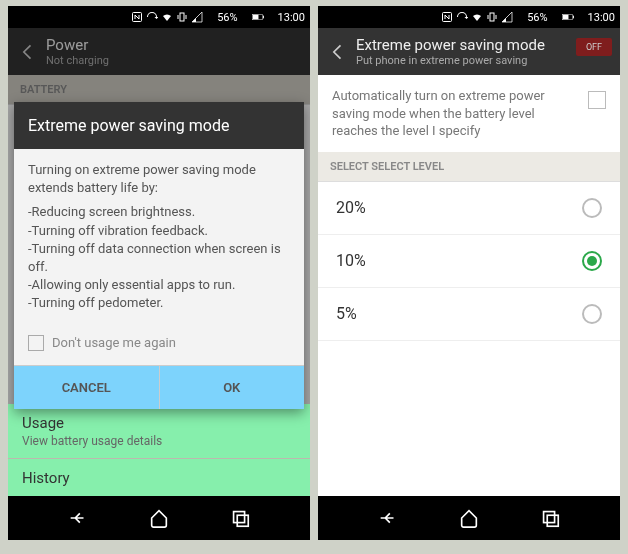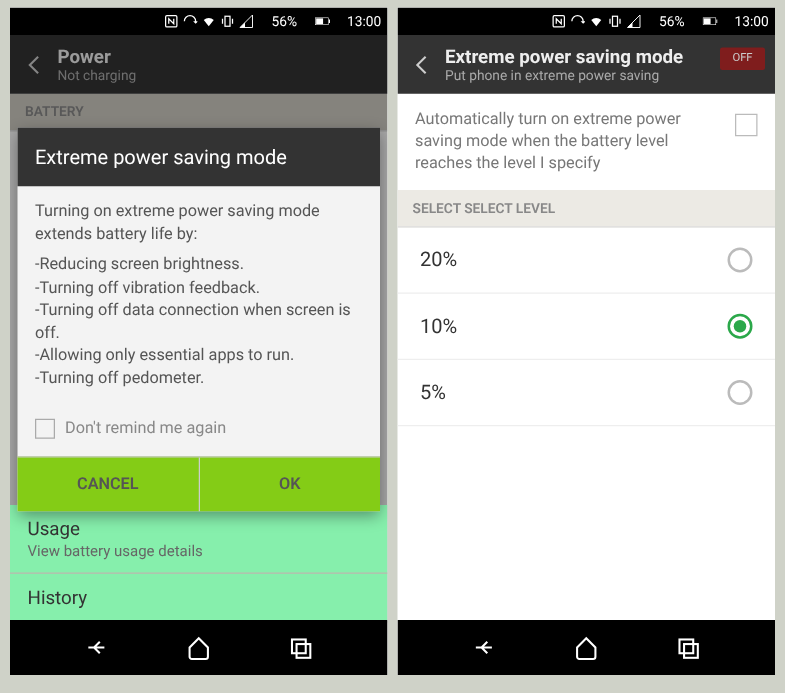--- a/index.html
+++ b/index.html
@@ -7,21 +7,21 @@
 .canvas{position:relative;width:628px;height:554px;background:#cfd2c8}
 .phone{position:absolute;width:302px;height:534px;background:#fff;top:6px;overflow:hidden}
 #phone-left{left:8px}
 #phone-right{left:318px}
 .status-bar{height:22px;background:#000;color:#fff;display:flex;align-items:center;justify-content:flex-end;gap:14px;padding:0 5px;font-size:11px}
 .sb-icons{display:flex;gap:3px;align-items:center}
 .sb-icon{width:12px;height:12px;fill:#fff}
 .header{background:#333;color:#fff;display:flex;align-items:center;padding:8px 10px;position:relative}
 .chevron{width:20px;height:20px;stroke:#ccc;stroke-width:2;fill:none}
 .hdr-txt{flex:1;margin-left:8px}
-.hdr-title{font-size:15px;font-weight:700;color:#eee}
+.hdr-title{font-size:15px;font-weight:400;color:#eee}
 .hdr-sub{font-size:11px;color:#aaa}
 .toggle-off{position:absolute;right:8px;top:10px;width:36px;height:18px;background:#7f1d1d;color:#ccc;font-size:9px;display:flex;align-items:center;justify-content:center;border-radius:2px}
 .section-hdr{background:#eceae4;color:#888;font-size:11px;font-weight:600;padding:8px 12px;border-bottom:1px solid #ddd}
 .dim-bg{background:#ccc9c0}
 .usage-item{padding:10px 14px;border-bottom:1px solid #bcb8ae}
 .usage-title{font-size:15px;color:#333}
 .usage-sub{font-size:12px;color:#666;margin-top:2px}
 .nav-bar{position:absolute;bottom:0;left:0;right:0;height:44px;background:#000;display:flex;align-items:center;justify-content:space-evenly}
 .nav-icon{width:22px;height:22px;stroke:#fff;fill:none;stroke-width:1.8}
 .auto-row{display:flex;align-items:flex-start;padding:12px 14px;gap:10px}
@@ -34,21 +34,21 @@
 .radio.sel::after{content:"";position:absolute;inset:3px;background:#2ba84a;border-radius:50%}
 .scrim{position:absolute;inset:22px 0 44px 0;background:rgba(0,0,0,0.35)}
 .dialog{position:absolute;top:96px;left:6px;right:6px;background:#f3f3f3;box-shadow:0 4px 12px rgba(0,0,0,0.4)}
 .dialog-title{background:#333;color:#fff;font-size:16px;padding:14px 14px}
 .dialog-body{padding:12px 14px;font-size:13px;color:#555;line-height:1.4}
 .dialog-body ul{list-style:none;margin-top:6px}
 .dialog-body li::before{content:"-"}
 .dont-remind{display:flex;align-items:center;gap:8px;padding:10px 14px 14px}
 .dont-remind .chk-sm{width:16px;height:16px;border:1px solid #aaa}
 .dont-remind span{font-size:13px;color:#888}
-.dialog-btns{display:flex;background:#84cc16;border-top:1px solid #ccc}
+.dialog-btns{display:flex;background:#7dd3fc;border-top:1px solid #ccc}
 .dialog-btn{flex:1;text-align:center;padding:14px 0;font-size:13px;font-weight:600;color:#555}
 .dialog-btn:first-child{border-right:1px solid #ccc}
 .below-dim{position:absolute;left:0;right:0;bottom:44px;height:92px;background:#86efac}
 </style>
 </head>
 <body>
 <div class="canvas">
 
 <div class="phone" id="phone-left">
   <div class="status-bar">
@@ -112,21 +112,21 @@
       <ul id="bullets">
             <li>Reducing screen brightness.</li>
             <li>Turning off vibration feedback.</li>
             <li>Turning off data connection when screen is off.</li>
             <li>Allowing only essential apps to run.</li>
             <li>Turning off pedometer.</li>
           </ul>
     </div>
     <div class="dont-remind">
       <div class="chk-sm"></div>
-      <span>Don't remind me again</span>
+      <span>Don't usage me again</span>
     </div>
     <div class="dialog-btns">
       <div class="dialog-btn">CANCEL</div>
       <div class="dialog-btn">OK</div>
     </div>
   </div>
 
   <div class="nav-bar">
     <svg class="nav-icon" viewBox="0 0 24 24">
           <path d="M14 7l-5 5 5 5M4 12h14"></path>

